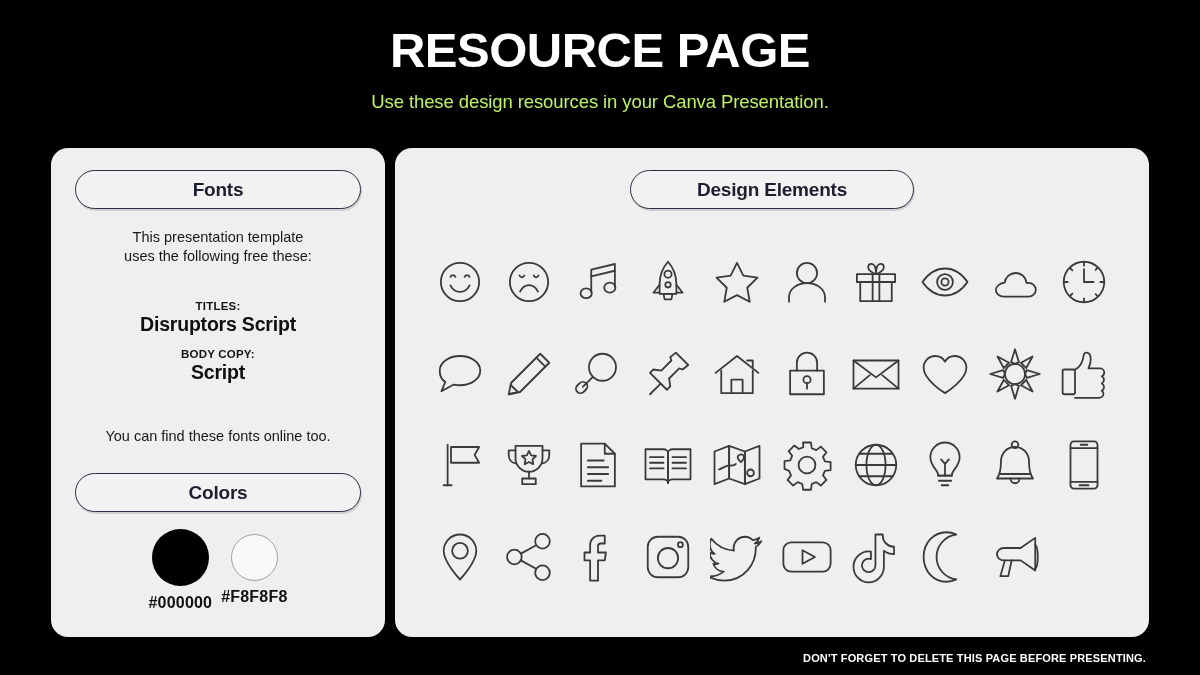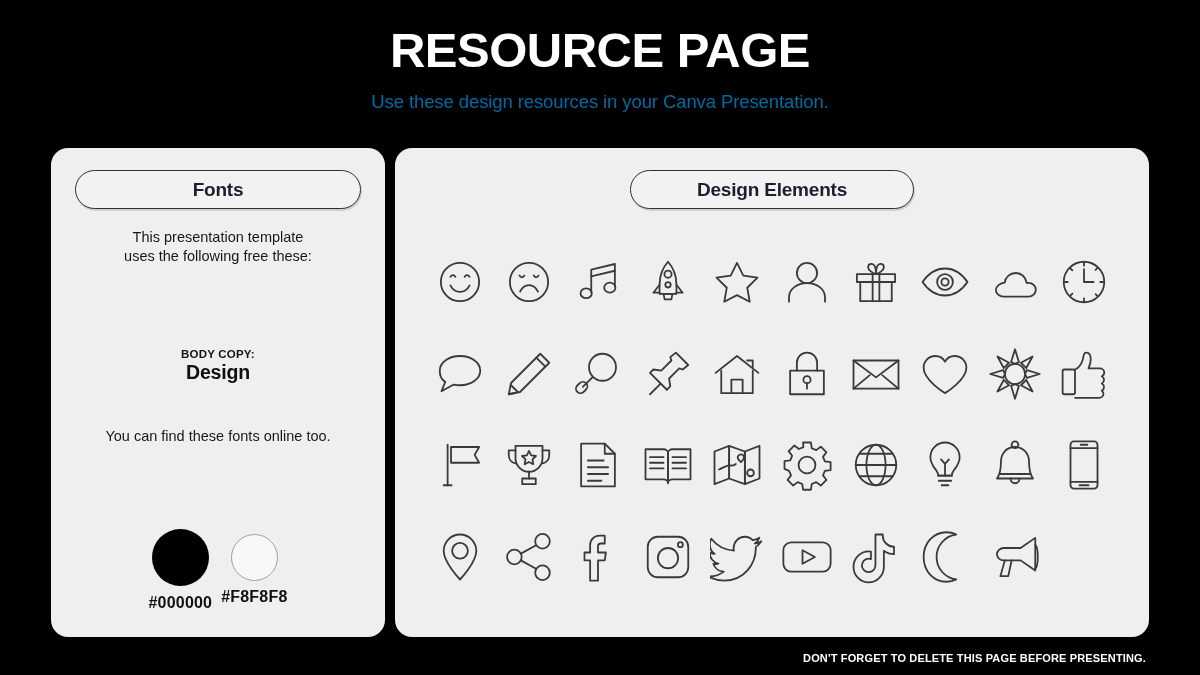--- a/index.html
+++ b/index.html
@@ -18,21 +18,21 @@
   
   .header { text-align: center; padding-top: 24px; }
   .title {
     color: #ffffff;
     font-size: 49px;
     font-weight: bold;
     letter-spacing: -0.5px;
     line-height: 1.1;
   }
   .subtitle {
-    color: #0369a1;
+    color: #bef264;
     font-size: 18.5px;
     font-weight: 400;
     margin-top: 13px;
     letter-spacing: -0.1px;
   }
 
   
   .cards {
     position: absolute;
     top: 148px; left: 51px;
@@ -166,28 +166,35 @@
 
       <div class="pill pill-fonts">
         <span>Fonts</span>
       </div>
 
       <div class="fonts-intro">
         <div>This presentation template</div>
         <div>uses the following free these:</div>
       </div>
 
+      <div class="font-block font-titles">
+        <div class="font-label">TITLES:</div>
+        <div class="font-name">Disruptors Script</div>
+      </div>
 
       <div class="font-block font-body">
         <div class="font-label">BODY COPY:</div>
-        <div class="font-name">Design</div>
+        <div class="font-name">Script</div>
       </div>
 
       <div class="fonts-outro">You can find these fonts online too.</div>
 
+      <div class="pill pill-colors">
+        <span>Colors</span>
+      </div>
 
       <div class="swatches">
         <div class="swatch swatch-black">
           <div class="dot"></div>
           <div class="hex">#000000</div>
         </div>
         <div class="swatch swatch-white">
           <div class="dot"></div>
           <div class="hex">#F8F8F8</div>
         </div>

